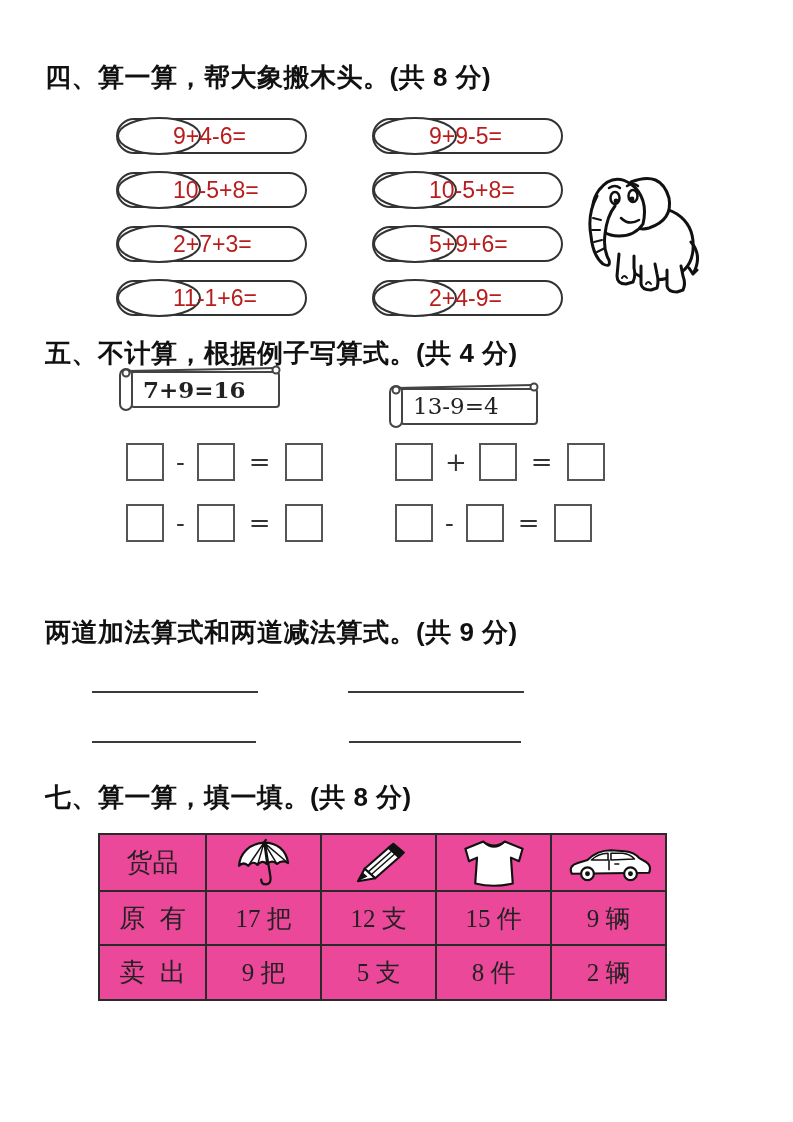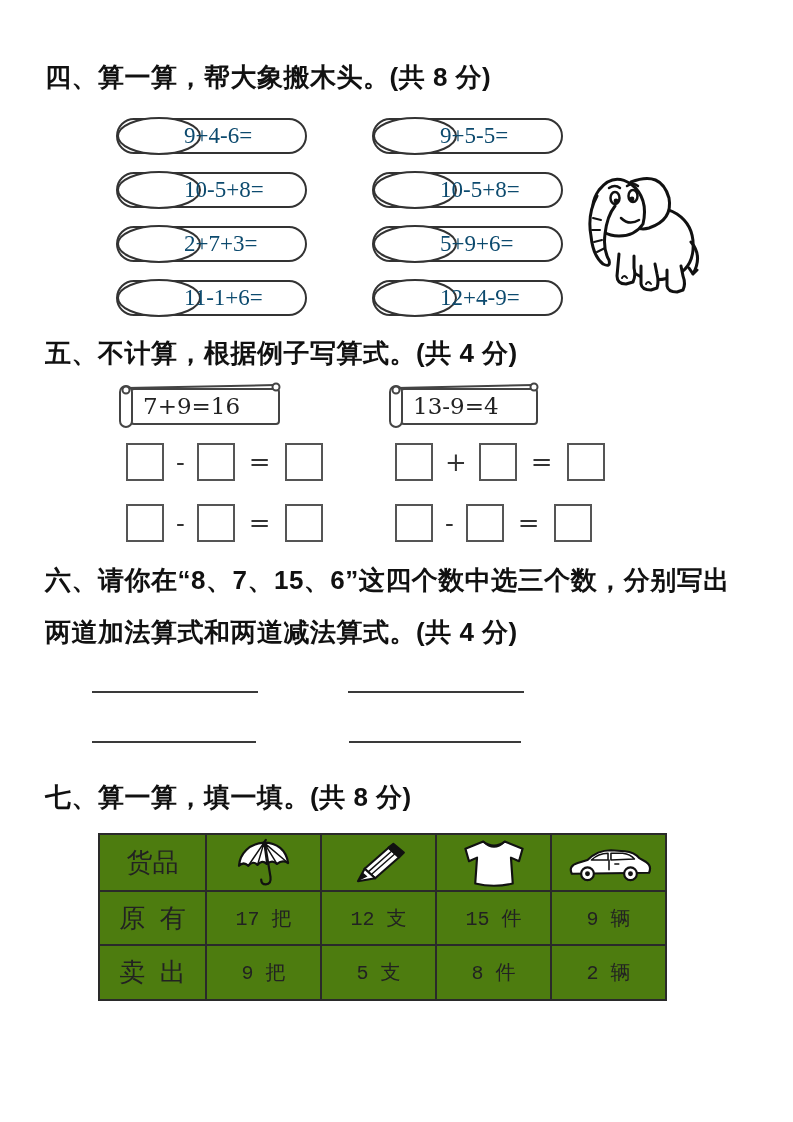--- a/index.html
+++ b/index.html
@@ -9,33 +9,33 @@
   }
   .sec-title{
     position:absolute;left:45px;font-weight:bold;font-size:26px;
     letter-spacing:0.5px;white-space:nowrap;color:#111;
   }
   
   .log{position:absolute;width:193px;height:40px;}
   .log svg{position:absolute;left:0;top:0;}
   .log .expr{
     position:absolute;left:58px;top:0;height:40px;line-height:40px;
-    font-family:Liberation Serif, serif;font-size:23px;color:#0c4a6e;white-space:pre;margin-left:11px;
+    font-family:Liberation Sans, sans-serif;font-size:23px;color:#b91c1c;white-space:pre;
   }
   .r0{top:116px}.r1{top:170px}.r2{top:224px}.r3{top:278px}
   .c0{left:115px}.c1{left:371px}
   .elephant{position:absolute;left:585px;top:158px;width:122px;height:138px;}
   
   .scroll{position:absolute;width:168px;height:48px;}
   .scroll svg{position:absolute;left:0;top:0;}
   .scroll .expr{
     position:absolute;left:26px;top:8px;width:136px;height:35px;line-height:35px;
     font-family:"DejaVu Serif",serif;font-size:23px;color:#222;white-space:pre;
   }
-  .scroll.s-left{left:117px;top:381px;}
+  .scroll.s-left{left:117px;top:364px;font-weight:bold;}
   .scroll.s-right{left:387px;top:381px;width:156px;}
   .eq-group{position:absolute;display:flex;align-items:center;height:42px;}
   .eq-group .sq{
     width:38px;height:38px;border:2px solid #555;background:#fff;box-sizing:border-box;
   }
   .eq-group .op{
     font-family:"DejaVu Serif",serif;font-size:26px;color:#333;margin:0 12px;
     line-height:38px;
   }
   .eq-group .eqs{
@@ -50,27 +50,27 @@
   .lb{left:348px;top:691px;width:176px}
   .lc{left:92px;top:741px;width:164px}
   .ld{left:349px;top:741px;width:172px}
   
   .goods-table{
     position:absolute;left:98px;top:833px;border-collapse:collapse;
     table-layout:fixed;
   }
   .goods-table td{
     border:2px solid #2a2a2a;text-align:center;vertical-align:middle;
-    padding:0;background:#4d7c0f;
+    padding:0;background:#ec4899;
   }
   .goods-table .lbl{
     font-size:26px;color:#222;white-space:pre;font-family:"Liberation Sans",sans-serif;
   }
   .goods-table .val{
-    font-family:Liberation Mono, monospace;font-size:20px;color:#222;white-space:pre;
+    font-family:Liberation Serif, serif;font-size:25px;color:#222;white-space:pre;
   }
   .hrow td{height:55px}.drow1 td{height:52px}.drow2 td{height:53px}.drow3 td{height:50px}
   .icon-wrap{display:flex;align-items:center;justify-content:center;height:100%;}
   svg{display:block;}
 </style>
 </head>
 <body>
 
 <div class="page">
 
@@ -81,21 +81,21 @@
       <rect x="2" y="3" width="189" height="34" rx="17" fill="#fff" stroke="#333" stroke-width="2"></rect>
       <ellipse cx="44" cy="20" rx="41" ry="18" fill="#fff" stroke="#333" stroke-width="2"></ellipse>
     </svg>
     <div class="expr">9+4-6=</div>
   </div>
   <div class="log r0 c1">
     <svg width="193" height="40" viewBox="0 0 193 40">
       <rect x="2" y="3" width="189" height="34" rx="17" fill="#fff" stroke="#333" stroke-width="2"></rect>
       <ellipse cx="44" cy="20" rx="41" ry="18" fill="#fff" stroke="#333" stroke-width="2"></ellipse>
     </svg>
-    <div class="expr">9+5-5=</div>
+    <div class="expr">9+9-5=</div>
   </div>
   <div class="log r1 c0">
     <svg width="193" height="40" viewBox="0 0 193 40">
       <rect x="2" y="3" width="189" height="34" rx="17" fill="#fff" stroke="#333" stroke-width="2"></rect>
       <ellipse cx="44" cy="20" rx="41" ry="18" fill="#fff" stroke="#333" stroke-width="2"></ellipse>
     </svg>
     <div class="expr">10-5+8=</div>
   </div>
   <div class="log r1 c1">
     <svg width="193" height="40" viewBox="0 0 193 40">
@@ -123,21 +123,21 @@
       <rect x="2" y="3" width="189" height="34" rx="17" fill="#fff" stroke="#333" stroke-width="2"></rect>
       <ellipse cx="44" cy="20" rx="41" ry="18" fill="#fff" stroke="#333" stroke-width="2"></ellipse>
     </svg>
     <div class="expr">11-1+6=</div>
   </div>
   <div class="log r3 c1">
     <svg width="193" height="40" viewBox="0 0 193 40">
       <rect x="2" y="3" width="189" height="34" rx="17" fill="#fff" stroke="#333" stroke-width="2"></rect>
       <ellipse cx="44" cy="20" rx="41" ry="18" fill="#fff" stroke="#333" stroke-width="2"></ellipse>
     </svg>
-    <div class="expr">12+4-9=</div>
+    <div class="expr">2+4-9=</div>
   </div>
 
   <div class="elephant">
     <svg width="122" height="138" viewBox="0 0 122 138" fill="none" stroke="#111" stroke-width="3" stroke-linecap="round" stroke-linejoin="round">
 
       <path d="M44 62 Q70 42 92 56 Q110 68 108 92 Q106 114 84 120 Q60 126 46 112" fill="#fff"></path>
 
       <path d="M106 84 Q118 98 108 116 M108 116 L104 110 M108 116 L112 112" fill="none"></path>
 
       <path d="M82 112 L82 128 Q83 134 92 134 L98 132 Q101 126 98 118 L96 108" fill="#fff"></path>
@@ -211,22 +211,21 @@
     <div class="sq"></div>
   </div>
   <div class="eq-group g3">
     <div class="sq"></div>
     <div class="op">-</div>
     <div class="sq"></div>
     <div class="eqs">=</div>
     <div class="sq"></div>
   </div>
 
-  <div class="sec-title" style="top:563px">六、请你在“8、7、15、6”这四个数中选三个数，分别写出</div>
-  <div class="sec-title" style="top:615px">两道加法算式和两道减法算式。(共 4 分)</div>
+  <div class="sec-title" style="top:615px">两道加法算式和两道减法算式。(共 9 分)</div>
 
   <div class="answer-line la"></div>
   <div class="answer-line lb"></div>
   <div class="answer-line lc"></div>
   <div class="answer-line ld"></div>
 
   <div class="sec-title" style="top:780px">七、算一算，填一填。(共 8 分)</div>
 
   <table class="goods-table">
     <colgroup>

